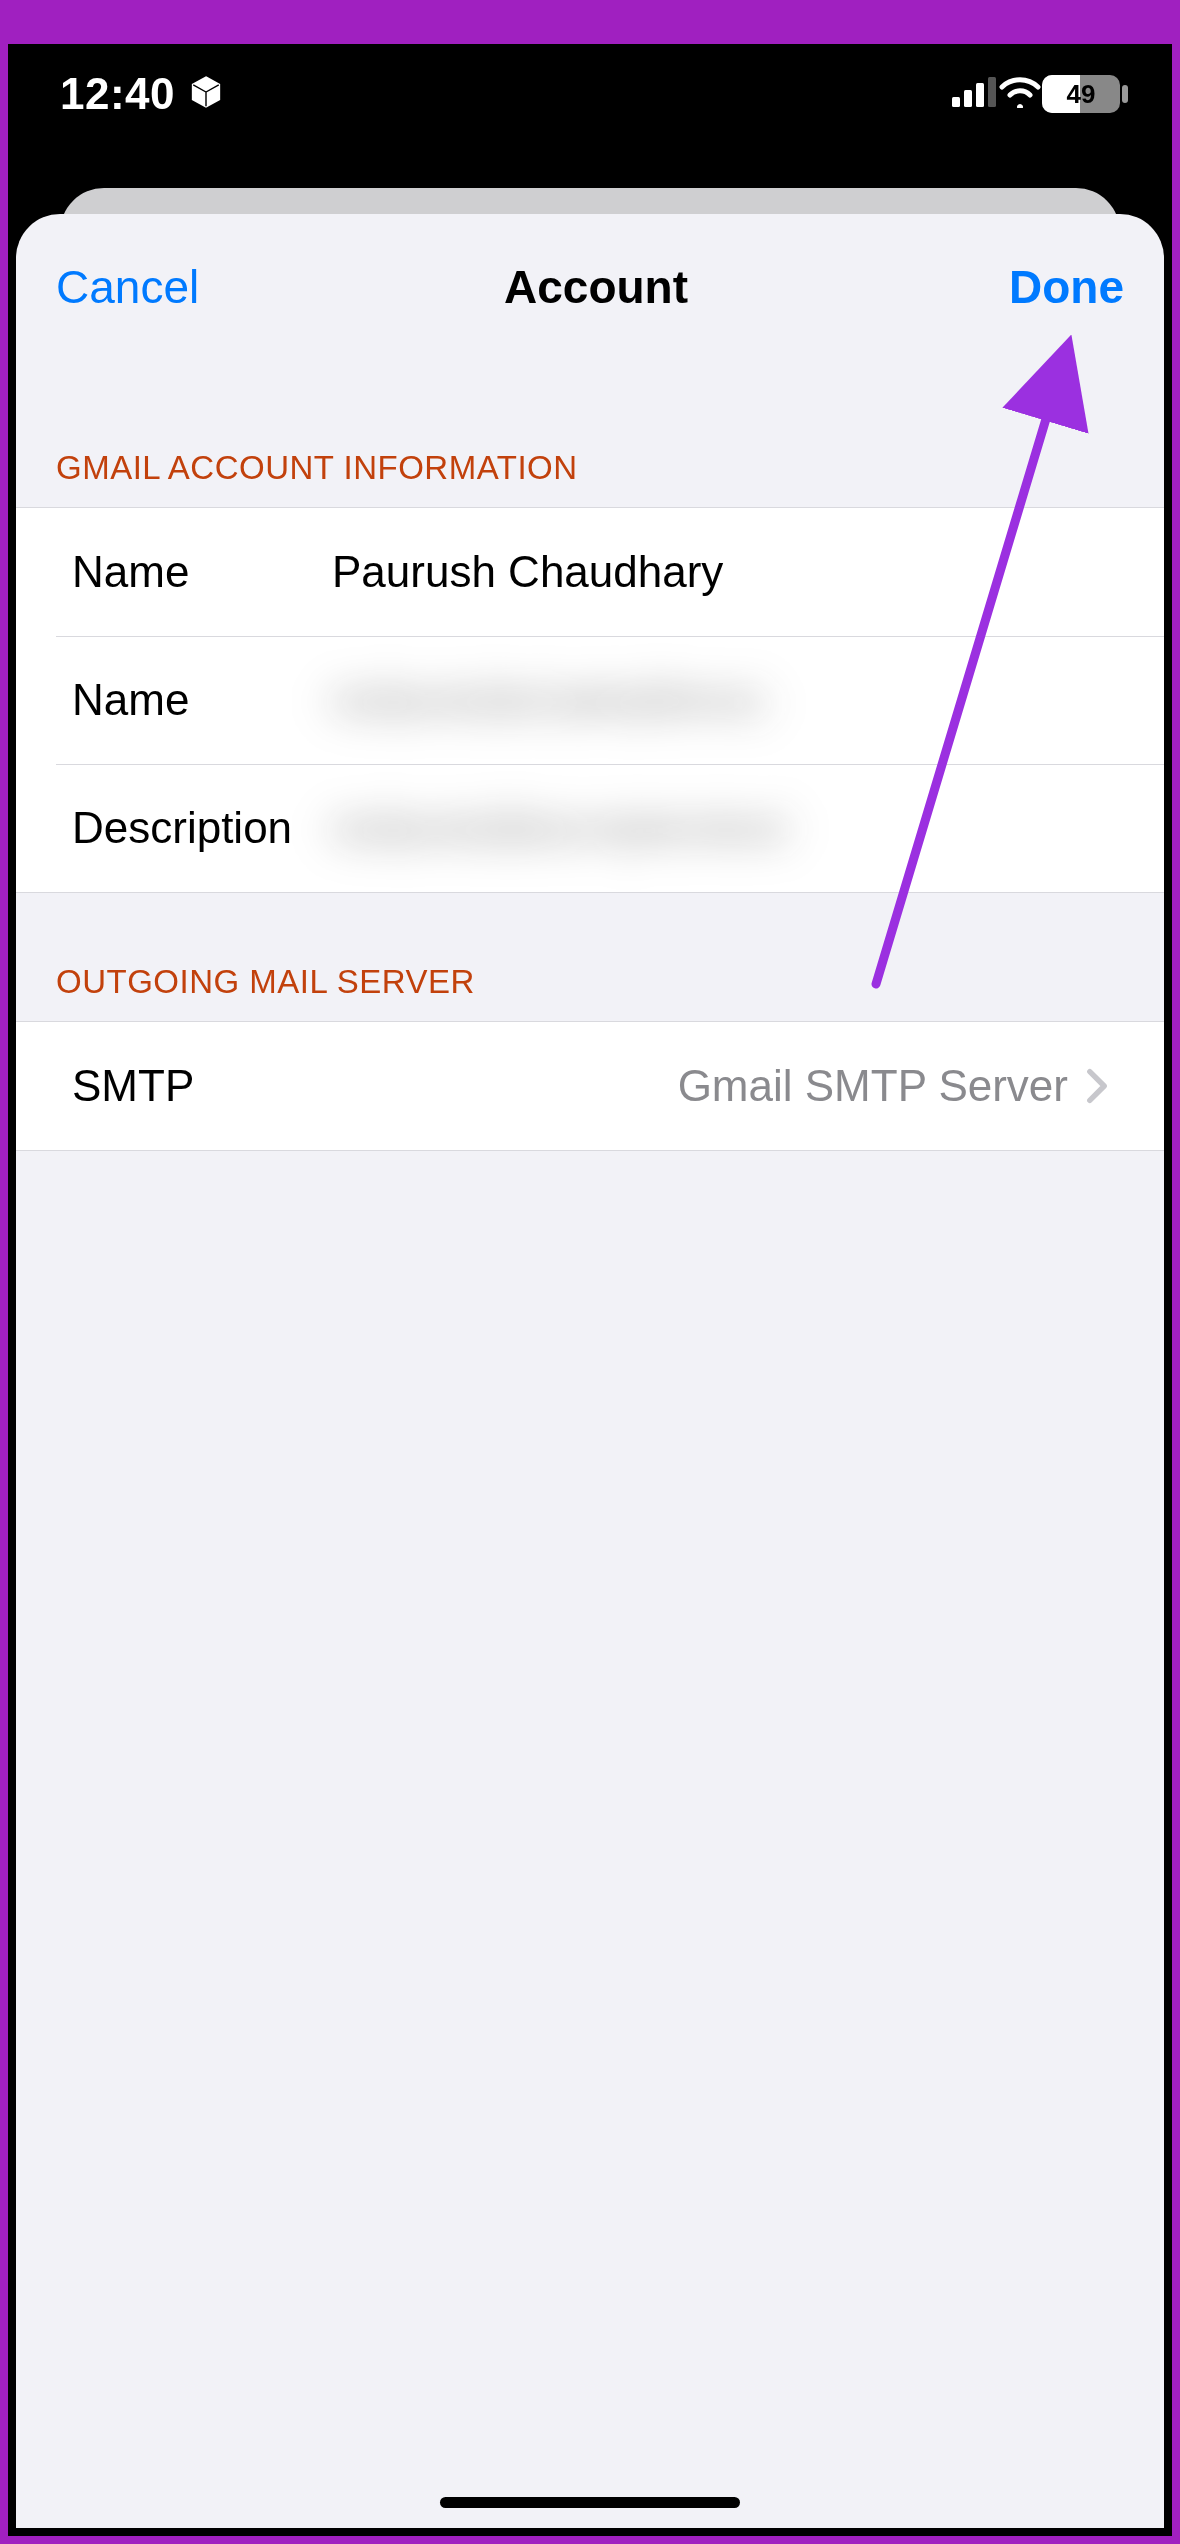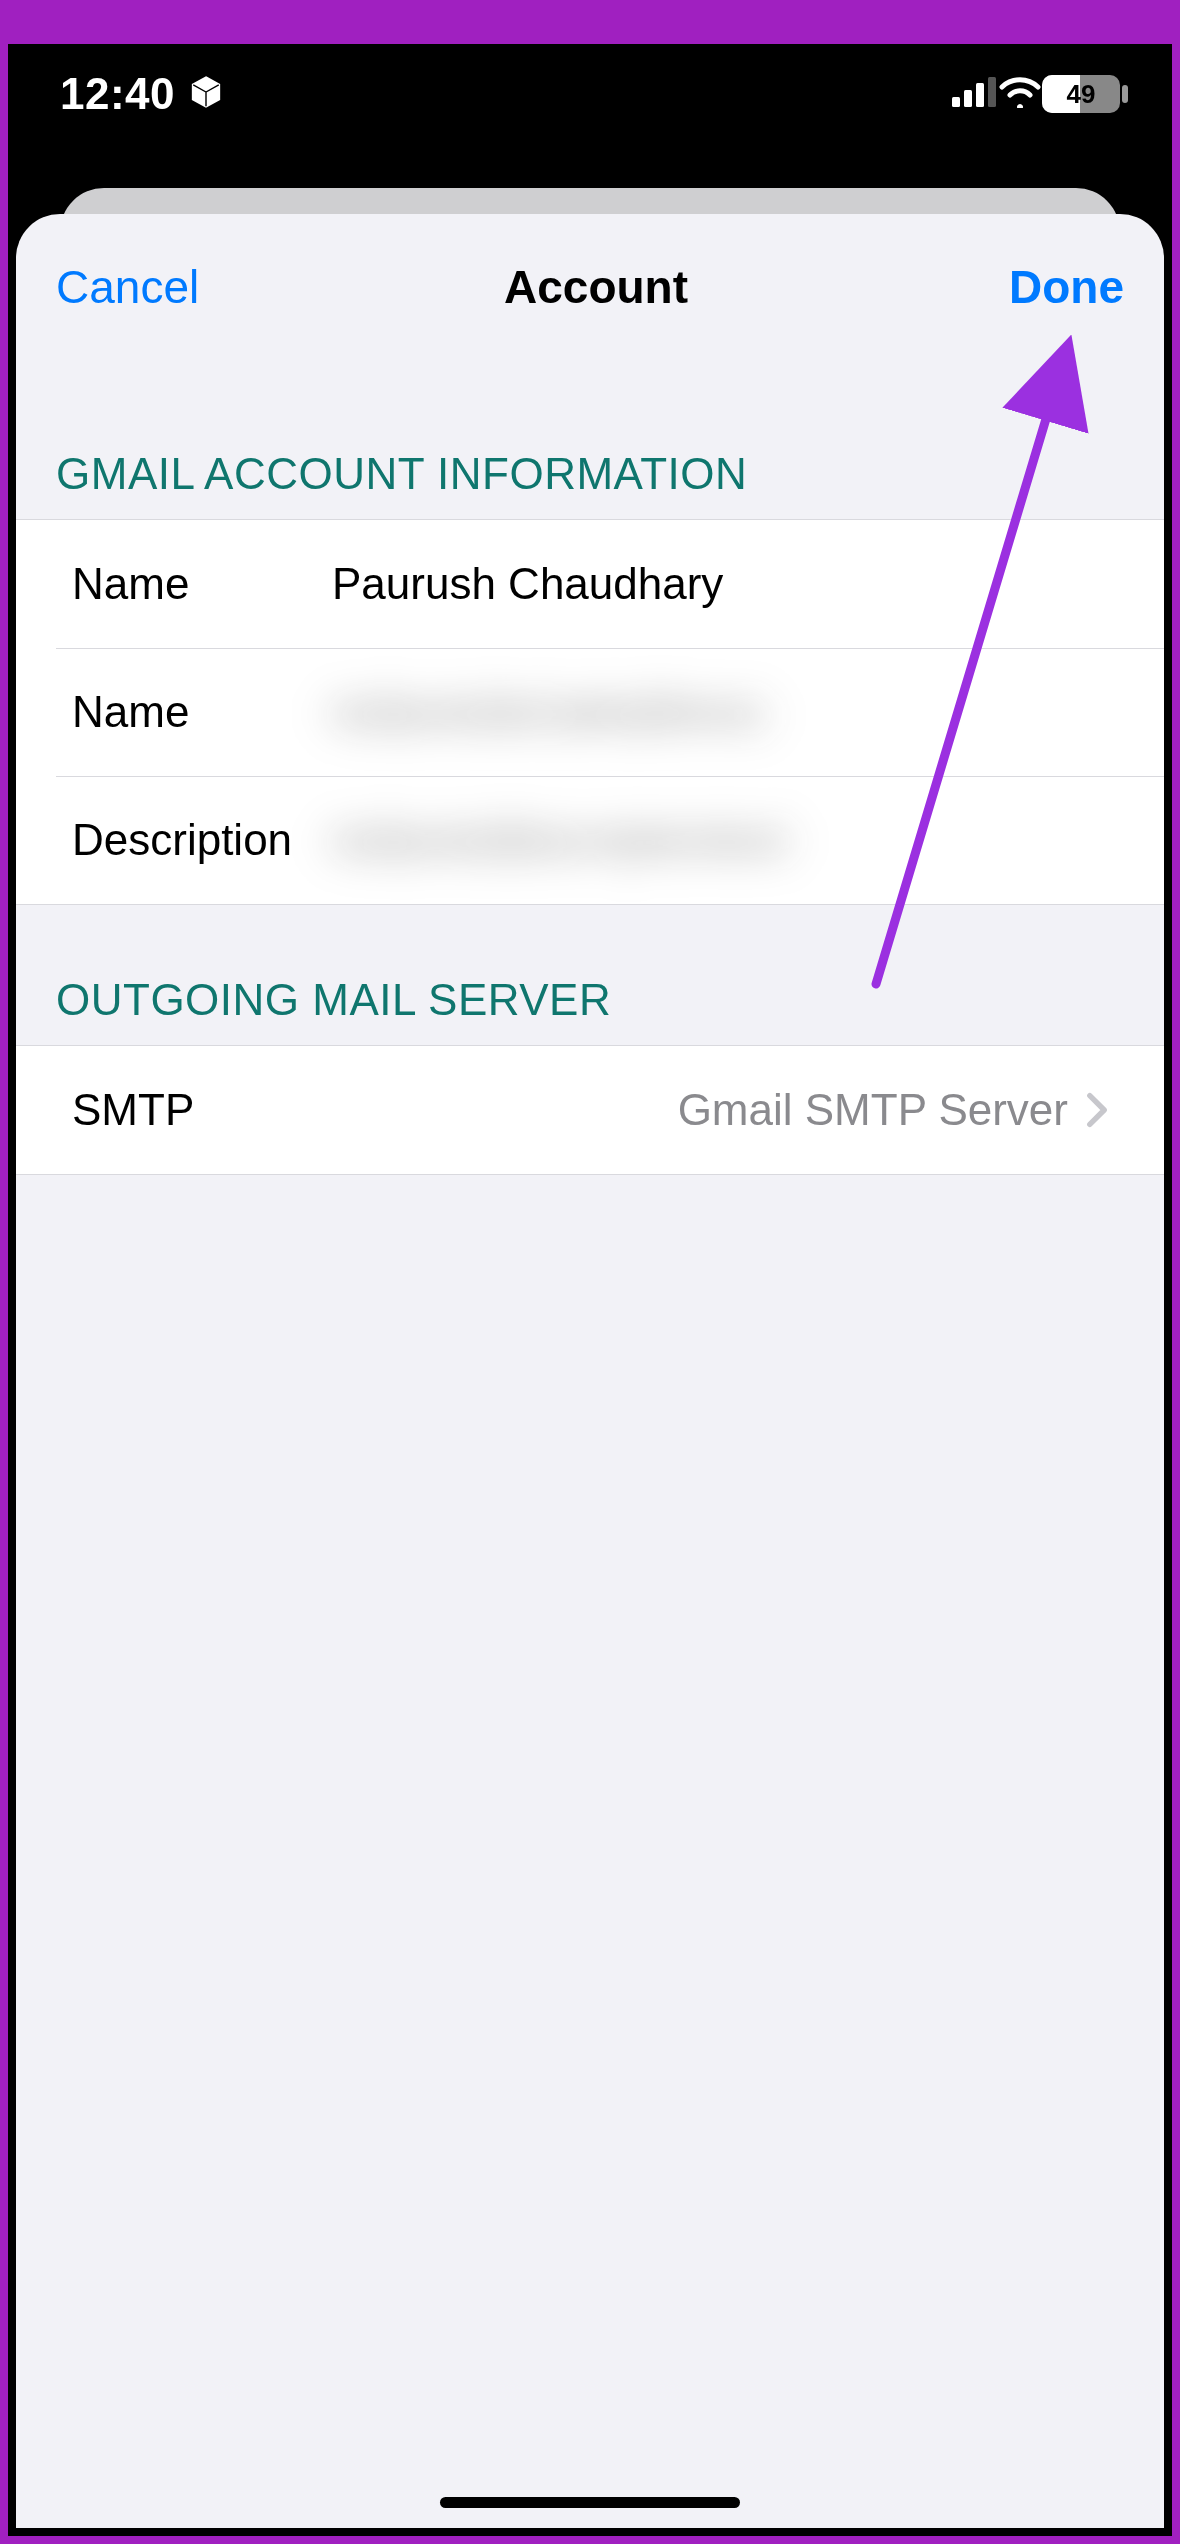--- a/index.html
+++ b/index.html
@@ -69,22 +69,22 @@
     position: relative;
   }
   .nav-cancel { color: #007aff; font-size: 46px; font-weight: 400; }
   .nav-title {
     position: absolute; left: 12px; right: 0; text-align: center;
     color: #000; font-size: 46px; font-weight: 600; pointer-events: none;
   }
   .nav-done { color: #007aff; font-size: 46px; font-weight: 600; }
 
   .section-header {
-    font-size: 44px;
-    color: #0f766e;
+    font-size: 33px;
+    color: #c2410c;
     letter-spacing: 0.5px;
     padding: 0 35px 20px 40px;
     text-transform: uppercase;
   }
   .section-spacer-top { height: 90px; }
   .section-spacer-mid { height: 70px; }
   .section-spacer-small { height: 60px; }
 
   .group {
     background: #fff;

